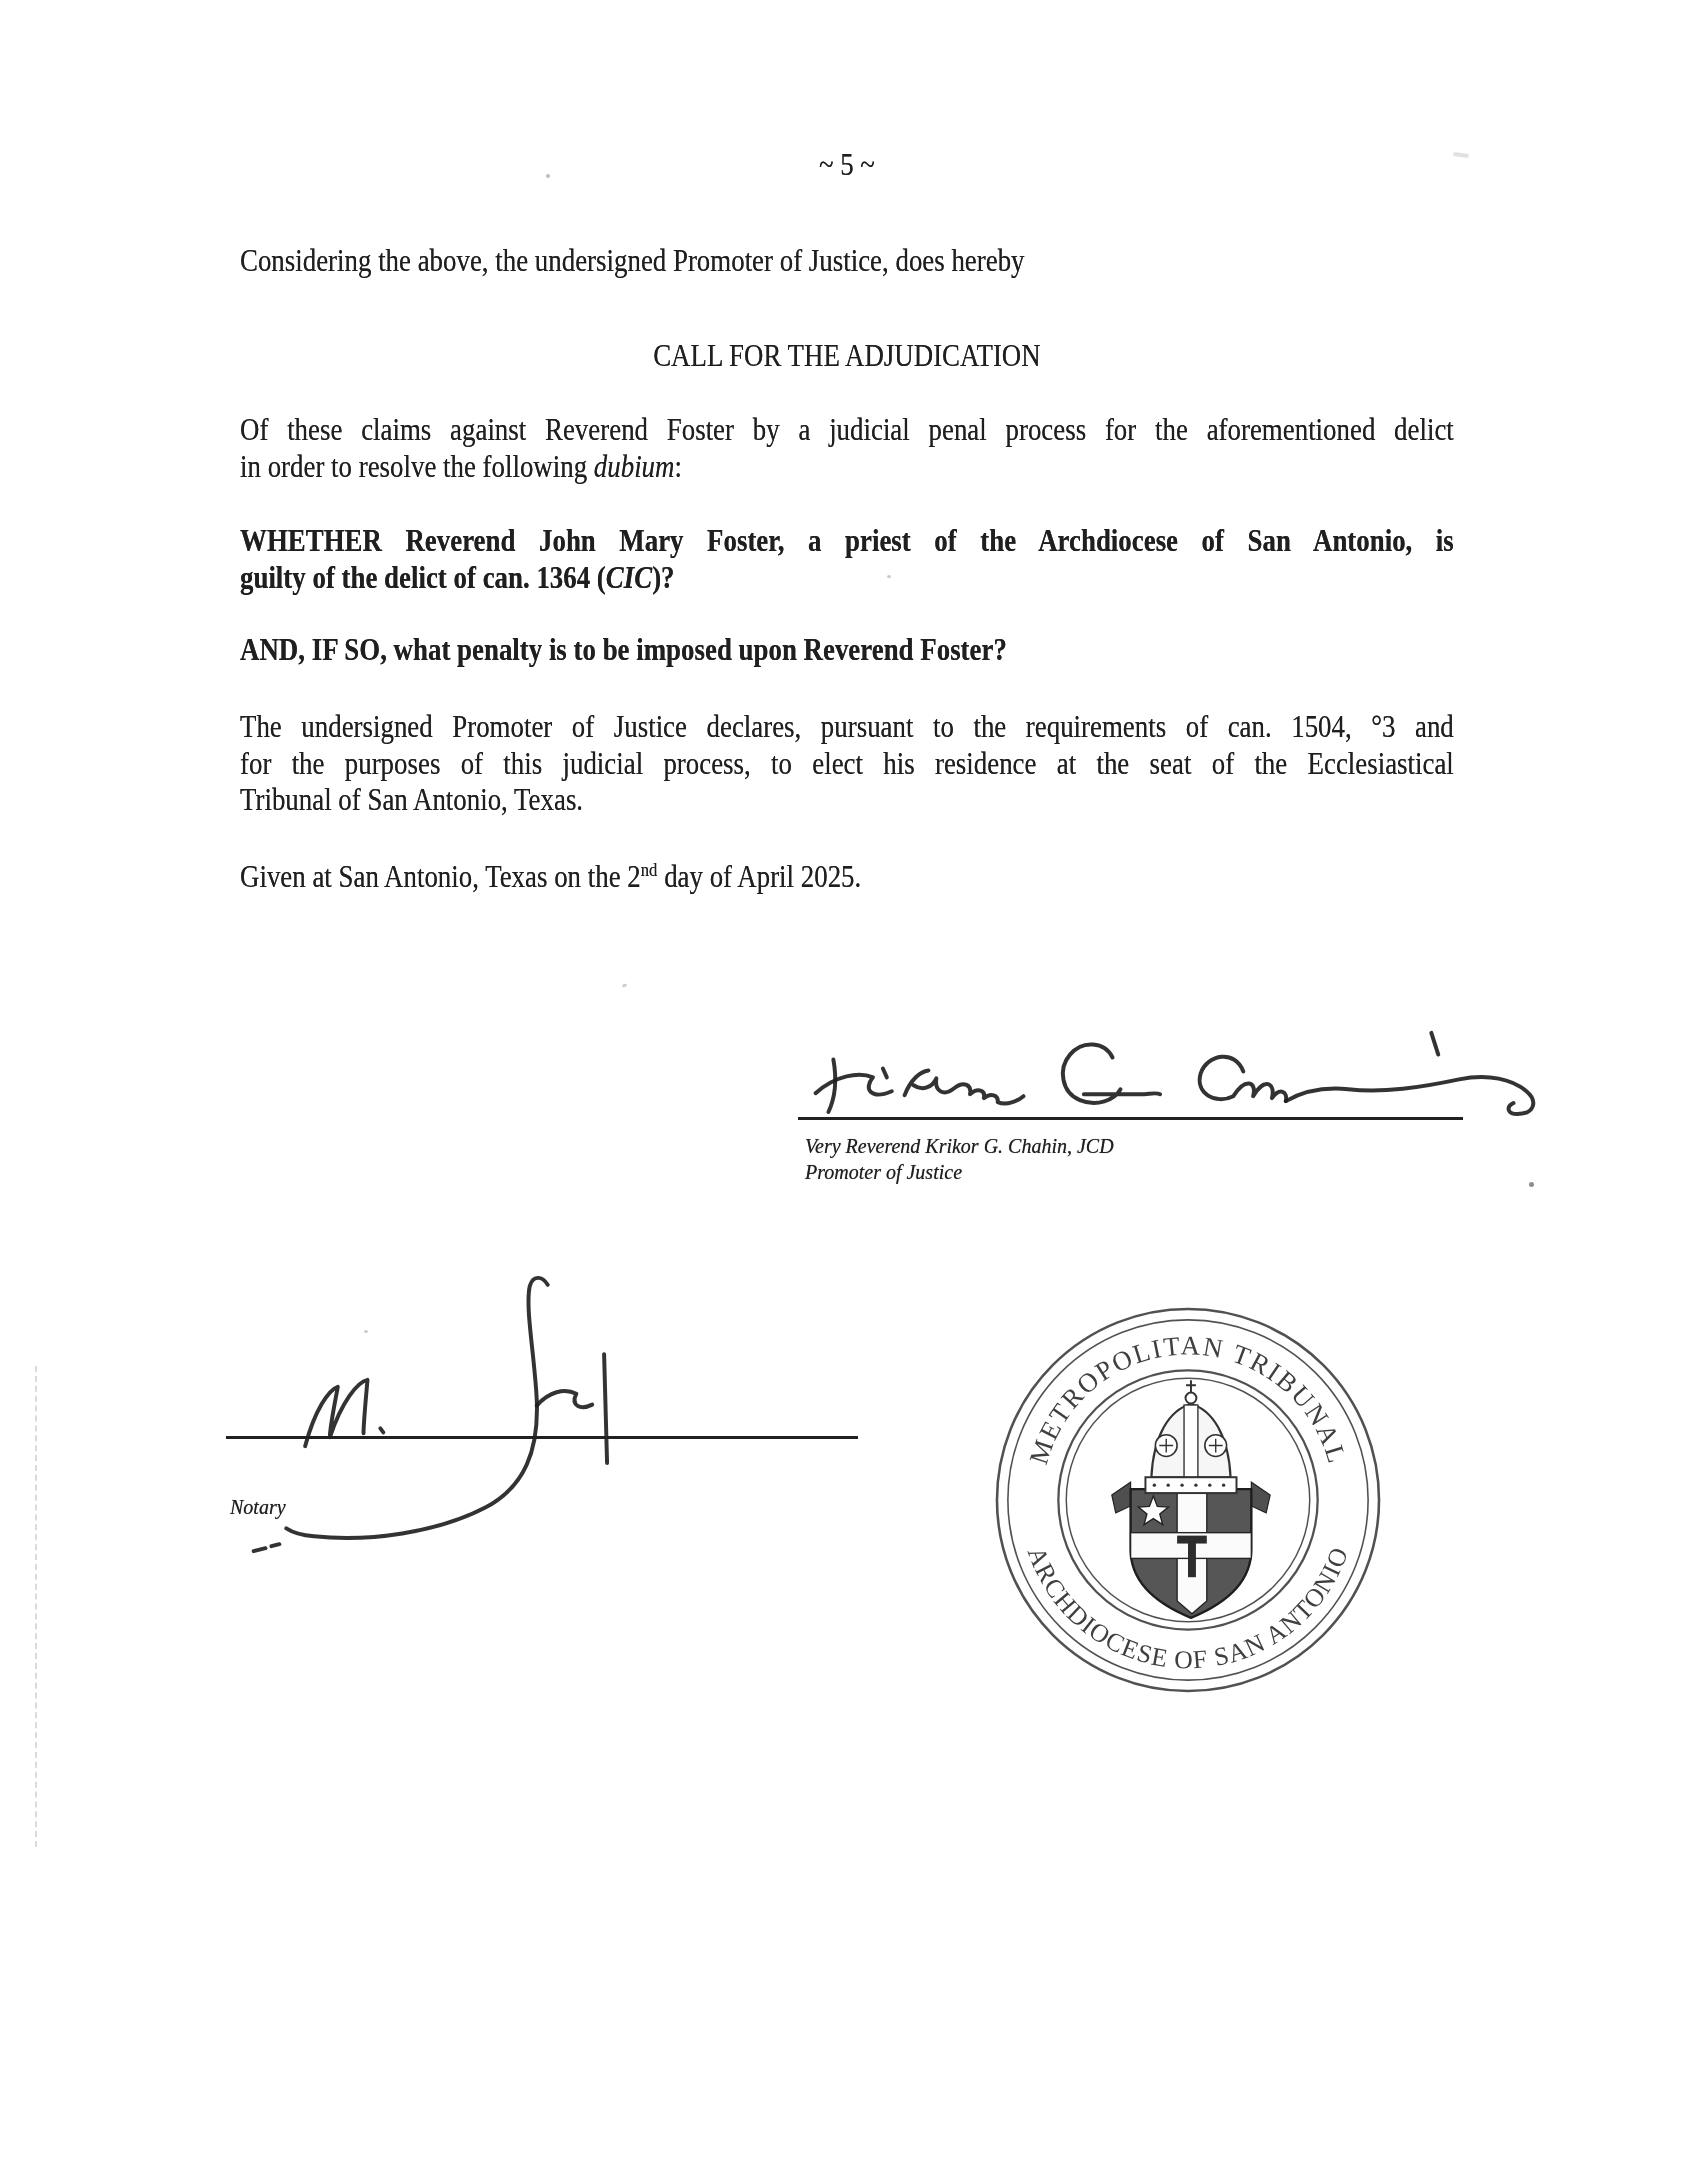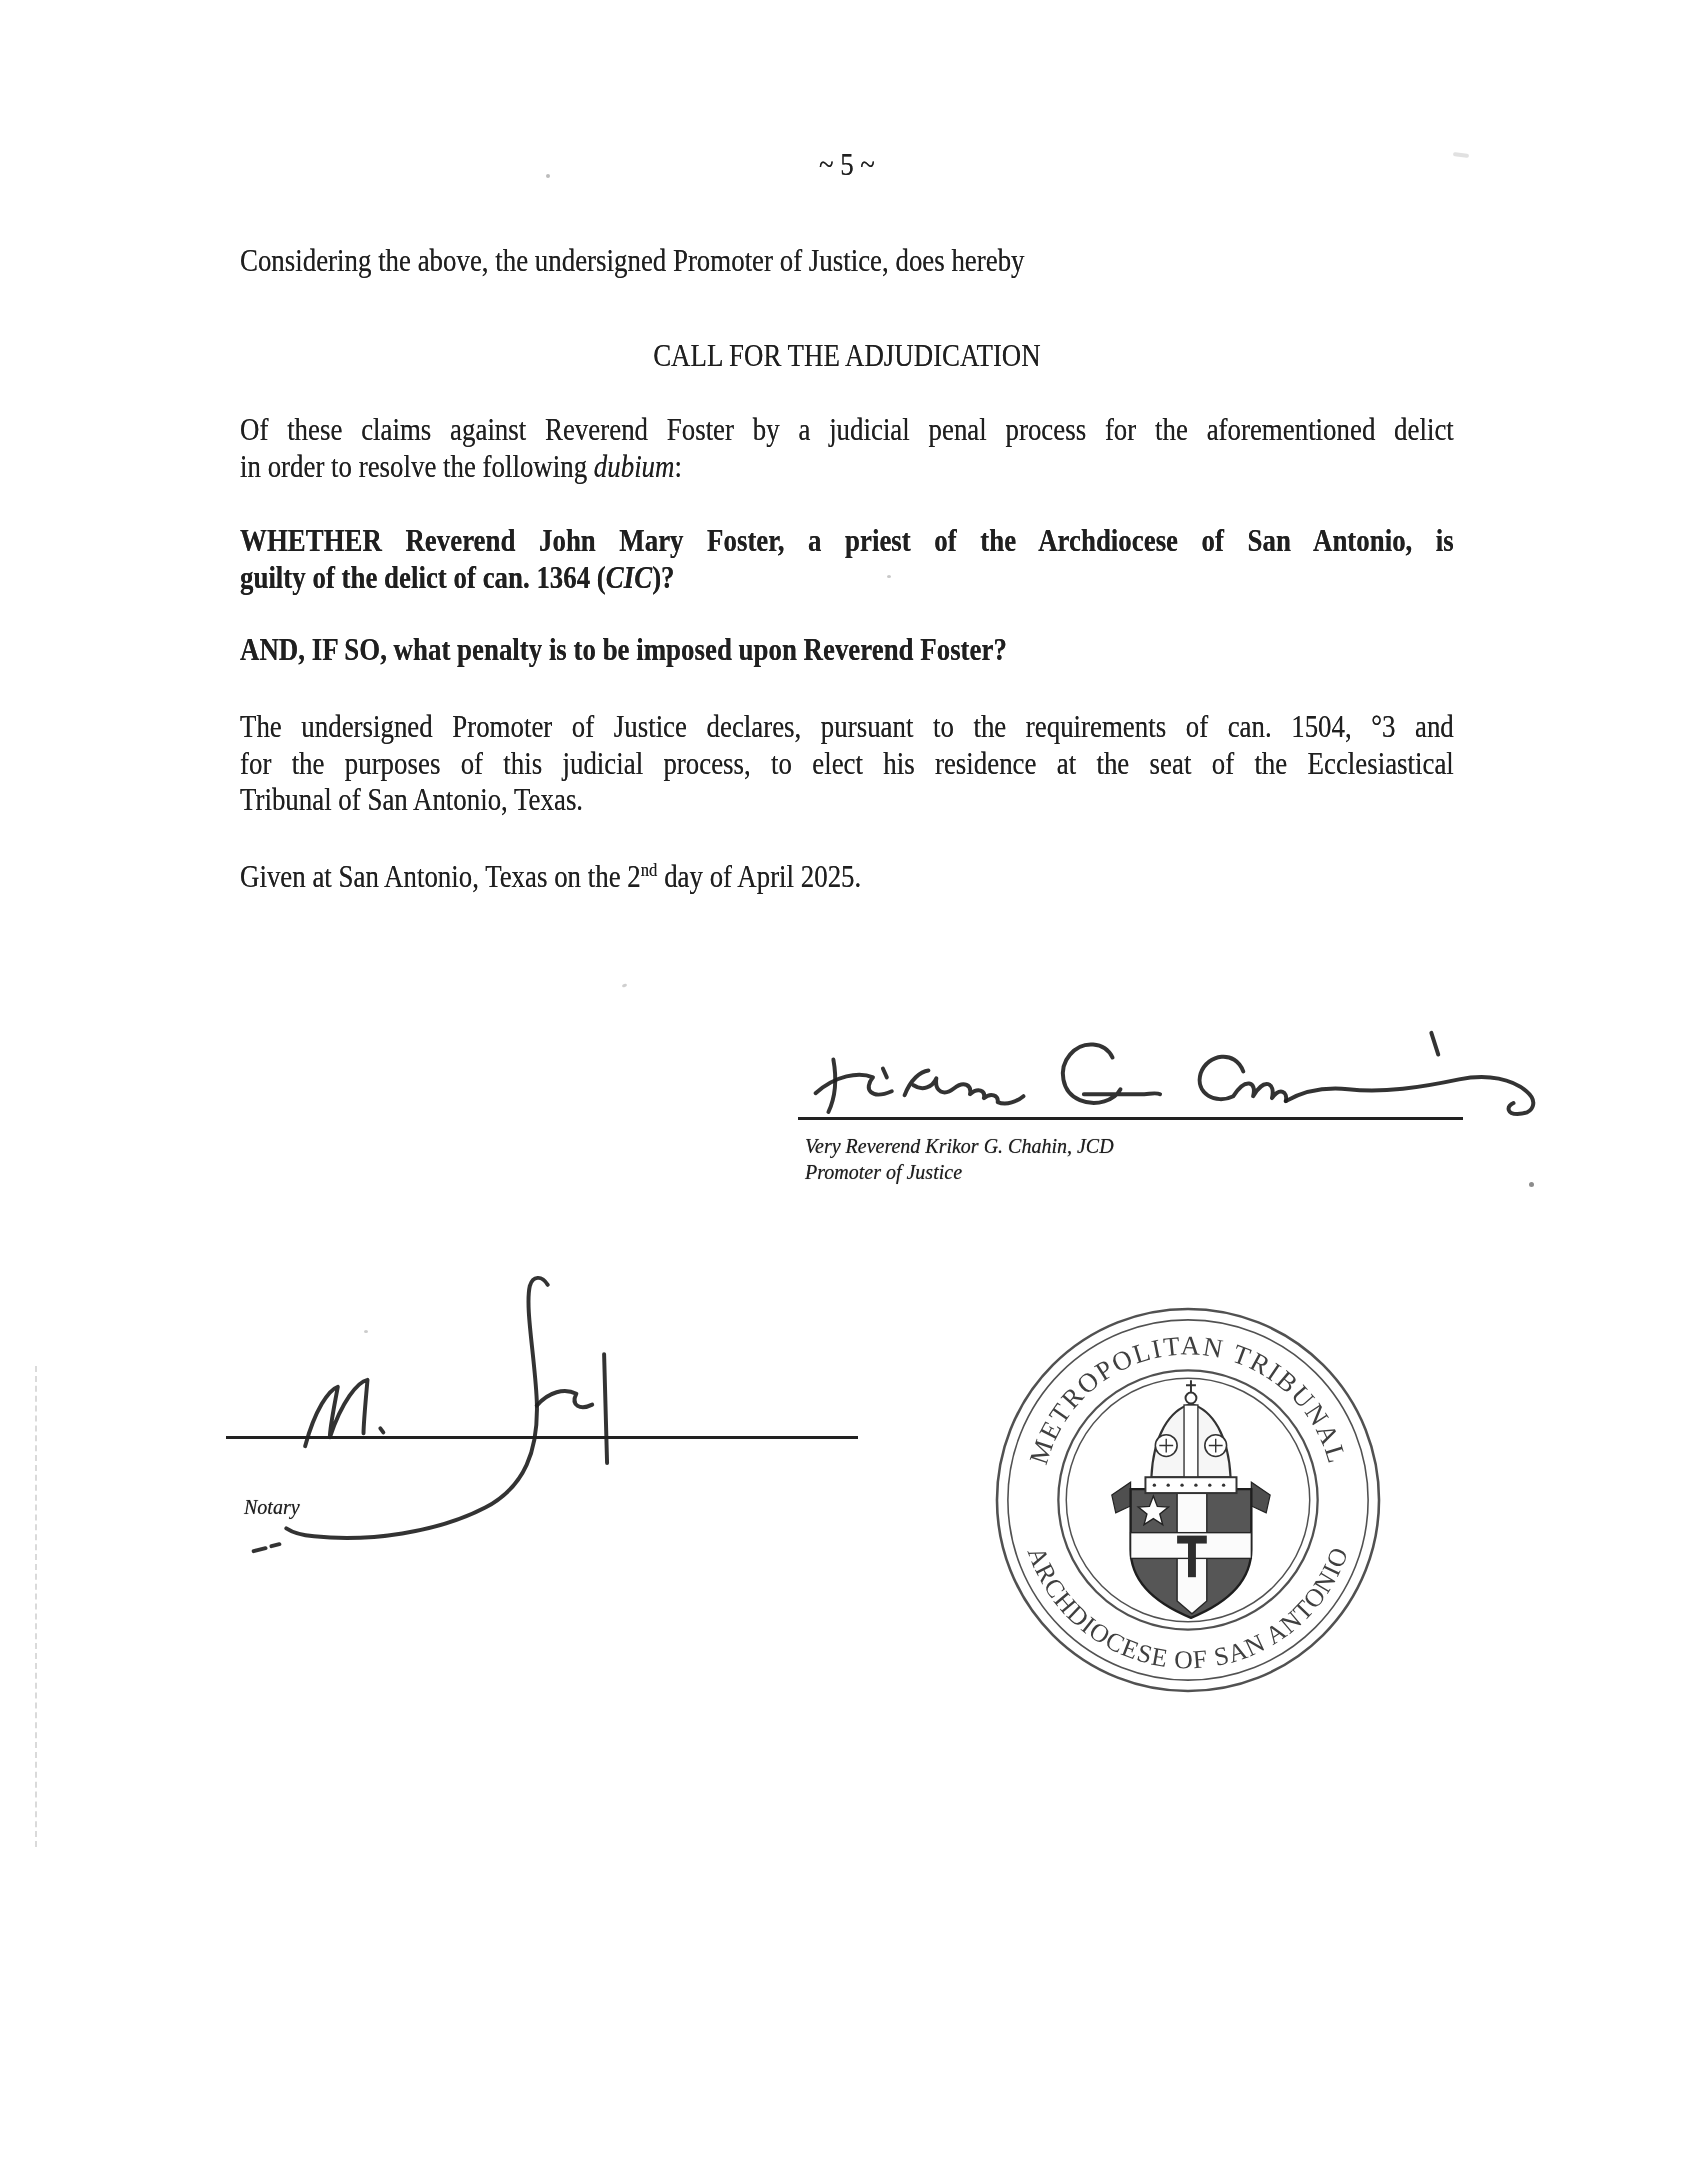--- a/index.html
+++ b/index.html
@@ -91,21 +91,21 @@
 
   <svg style="left:218px;top:1267px" width="495" height="297" viewBox="0 0 500 300">
     <path class="stroke" d="M88,181 C98,144 112,124 121,121 C117,143 113,162 113,172 C125,136 141,116 151,114 C149,137 147,158 147,168"></path>
     <path class="stroke" d="M164,163 l3,4"></path>
     <path class="stroke" d="M333,18 C327,8 318,9 315,19 C310,41 320,90 322,135 C324,185 310,222 270,243 C222,268 152,278 97,272 C85,271 75,268 69,264"></path>
     <path class="stroke" d="M36,287 l12,-3 M54,282 l8,-2"></path>
     <path class="stroke" d="M322,140 C334,126 350,122 362,128 C356,140 366,145 378,139"></path>
     <path class="stroke" d="M390,88 L393,198"></path>
   </svg>
   <div class="sigline" style="left:226px;top:1436px;width:632px;height:3px"></div>
-  <div class="signame" style="left:244px;top:1487px">Notary</div>
+  <div class="signame" style="left:230px;top:1487px">Notary</div>
 
   <svg style="left:995px;top:1307px" width="386" height="386" viewBox="0 0 390 390" font-family="Liberation Serif, serif">
     <g stroke="#3a3a3a" fill="none" opacity="0.88">
       <circle cx="195" cy="195" r="193" stroke-width="2.6"></circle>
       <circle cx="195" cy="195" r="182" stroke-width="1.6"></circle>
       <circle cx="195" cy="195" r="131" stroke-width="2.3"></circle>
       <circle cx="195" cy="195" r="123" stroke-width="1.5"></circle>
     </g>
     <defs>
       <path id="arcTop" d="M 48,195 A 147,147 0 0 1 342,195"></path>

